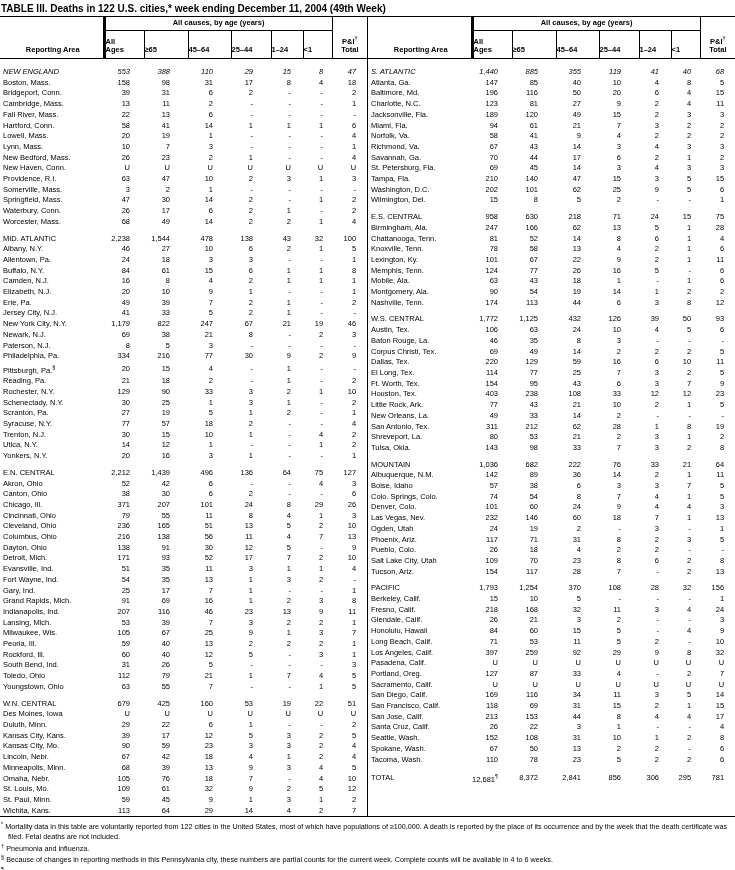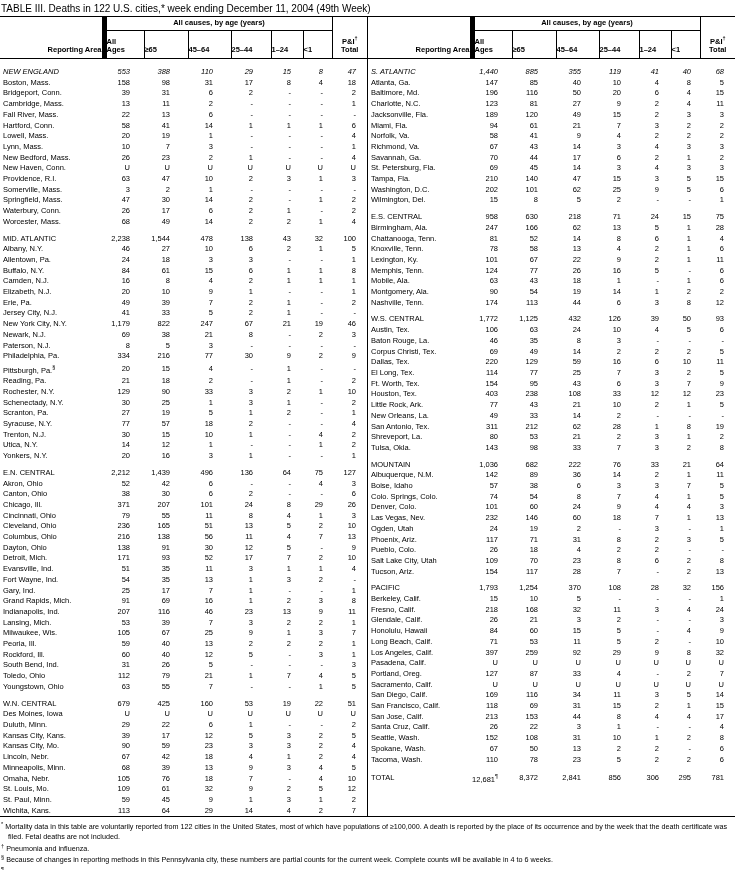--- a/index.html
+++ b/index.html
@@ -1,25 +1,25 @@
 <!DOCTYPE html>
 <html><head>
 <meta charset="utf-8">
 <style>
   html,body{margin:0;padding:0;background:#fff;}
   body{width:735px;height:870px;color:#000;font-family:"Liberation Sans",sans-serif;overflow:hidden;}
   .page{width:735px;}
-  .title{font-size:10px;font-weight:normal;padding:3px 1px 2px 1px;letter-spacing:0;}
+  .title{font-size:10px;font-weight:bold;padding:3px 1px 2px 1px;letter-spacing:0;}
   .tables{display:flex;align-items:flex-start;border-top:1.5px solid #000;border-bottom:1px solid #000;}
   .half{width:367px;}
   .half.left{border-right:1px solid #000;}
   table{border-collapse:collapse;table-layout:fixed;width:367px;}
   th,td{padding:0;margin:0;}
   thead th{font-weight:bold;font-size:7.5px;line-height:8.6px;}
-  .th-area{text-align:right;vertical-align:bottom;padding:0 0 3px 3px;border-right:5px solid #000000;border-bottom:1px solid #000;}
+  .th-area{text-align:center;vertical-align:bottom;padding:0 0 3px 3px;border-right:3px solid #000000;border-bottom:1px solid #000;}
   .th-group{border-right:1px solid #000;border-bottom:1px solid #000;text-align:center;height:13px;vertical-align:middle;}
   .th-col{border-right:1px solid #000;border-bottom:1px solid #000;text-align:left;vertical-align:bottom;padding-bottom:3px;white-space:pre-line;height:24px;}
   .th-pi{border-bottom:1px solid #000;text-align:center;vertical-align:bottom;padding-bottom:3px;}
   .th-pi sup{font-size:5.5px;}
   tbody td{font-size:7.5px;line-height:10.7px;height:10.7px;white-space:nowrap;}
   tbody tr:first-child td{padding-top:8px;font-style:italic;}
   td.area{text-align:left;padding-left:3px;}
   td.num{text-align:right;}
   td sup{font-size:5.5px;}
   td.n0{padding-right:14px;}

